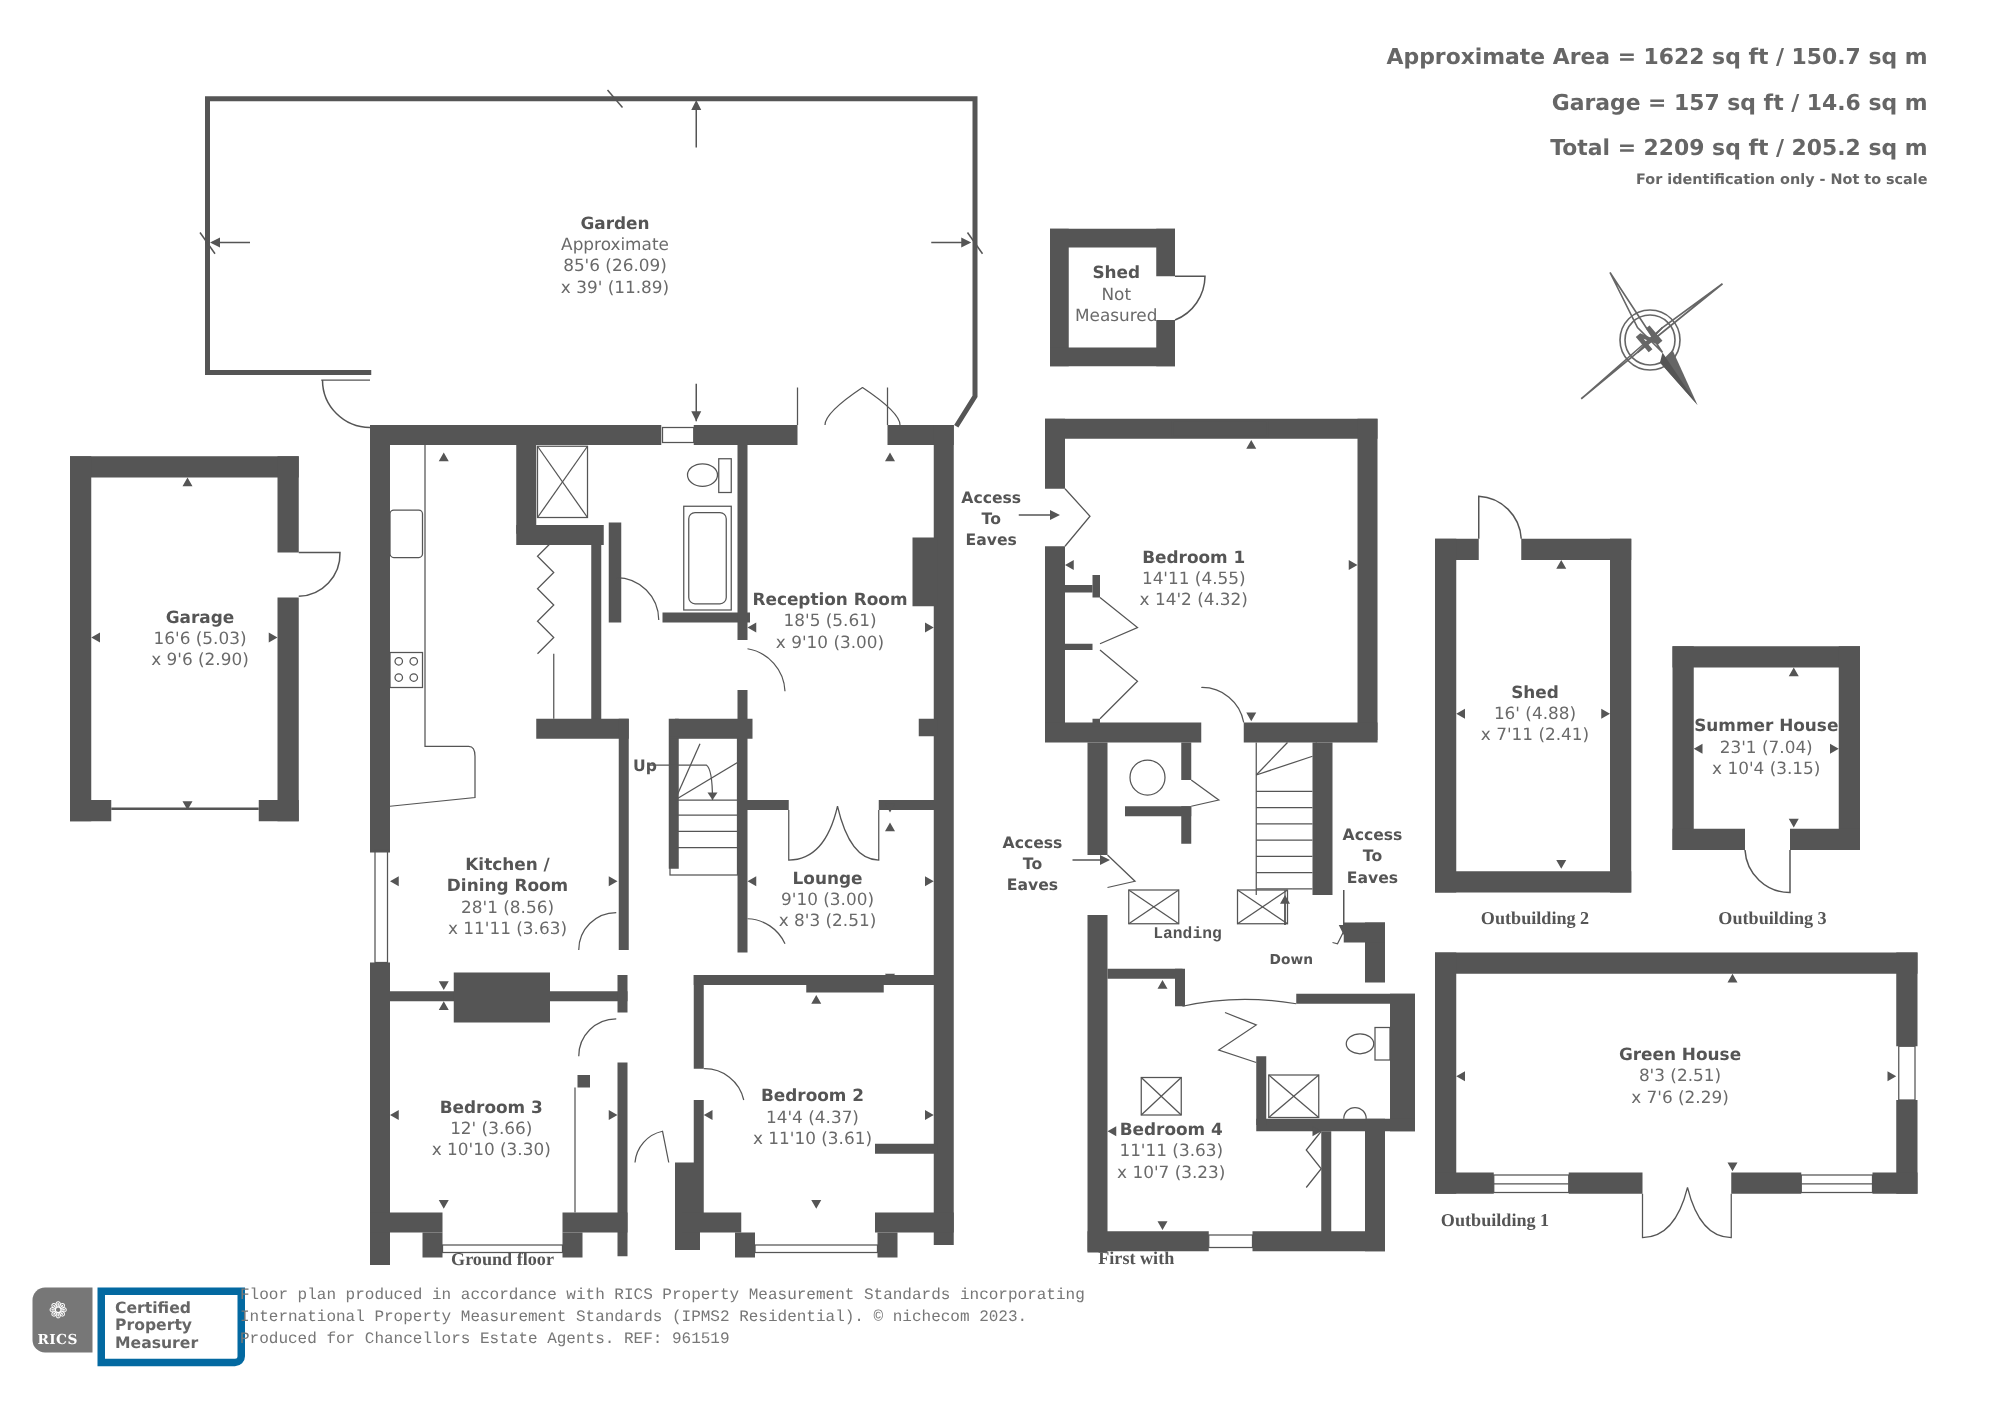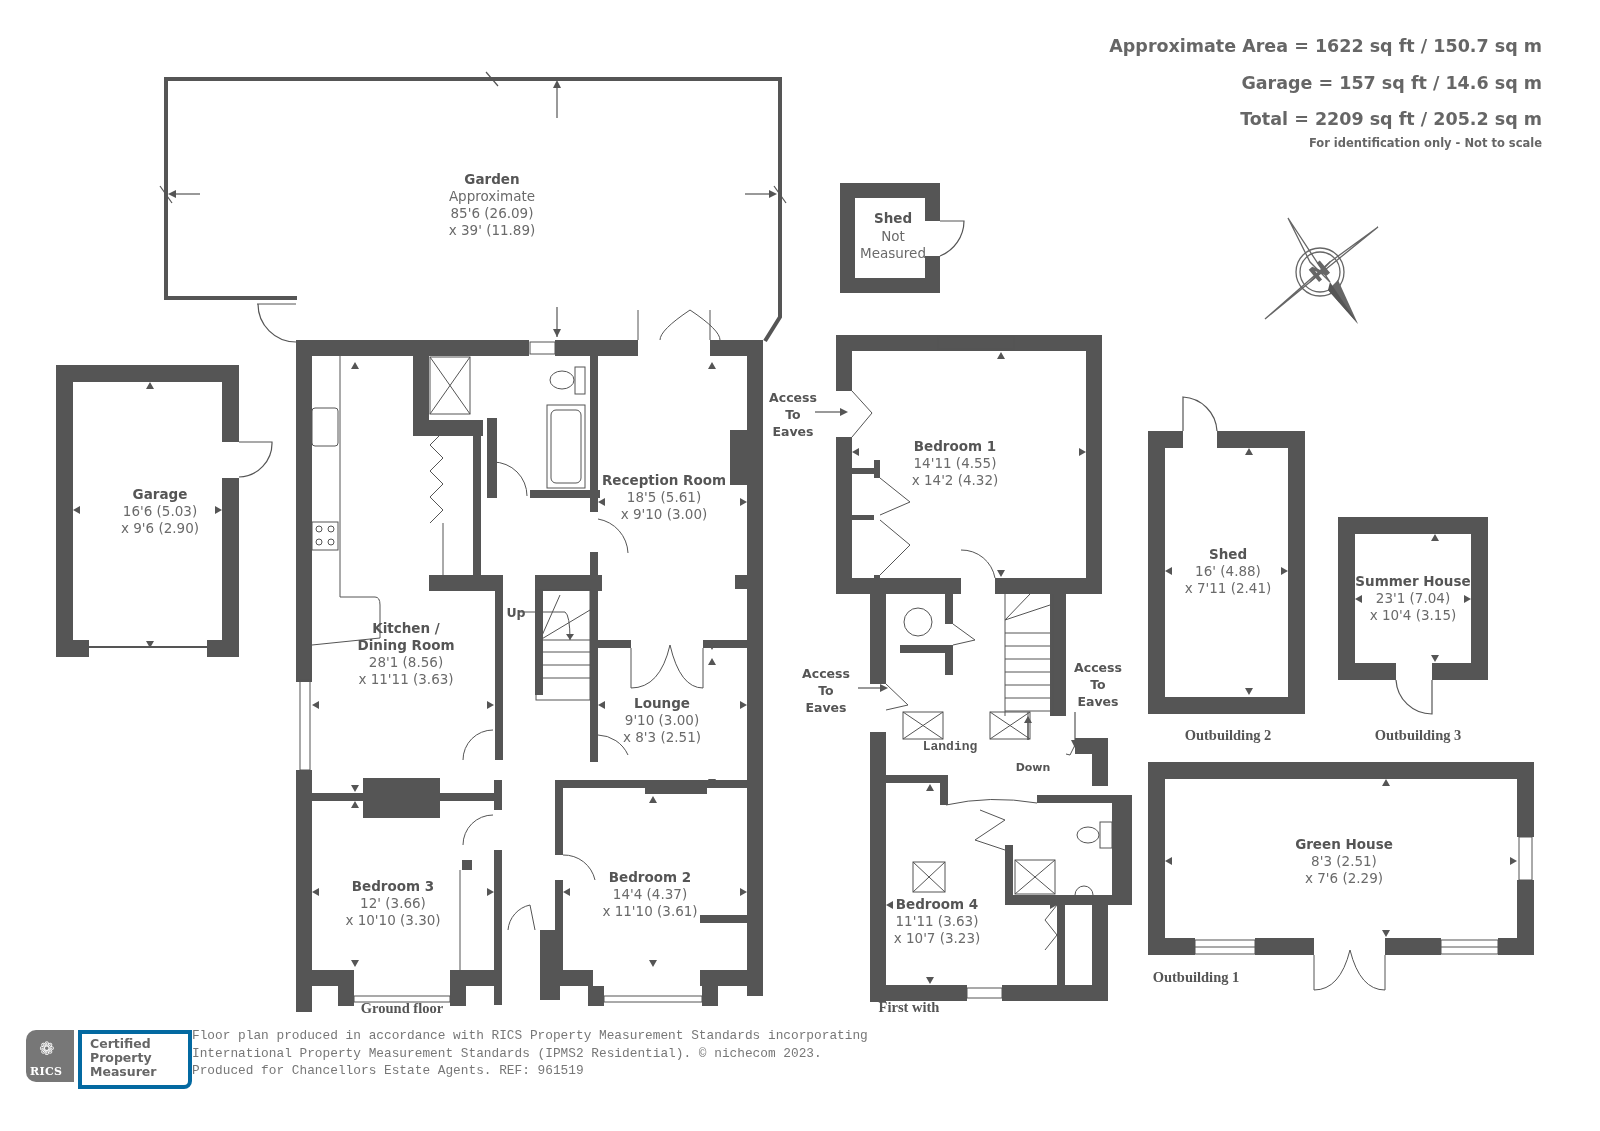--- a/index.html
+++ b/index.html
@@ -10,21 +10,21 @@
   .lbl .d { display:block; }
   .small { position:absolute; font-family:"DejaVu Sans", sans-serif; font-size:12.5px; line-height:17px; font-weight:bold; color:#555; text-align:center; transform:translateX(-50%); white-space:nowrap; }
   .floor { position:absolute; font-family:Liberation Serif, serif; font-weight:bold; font-size:14.5px; color:#555; transform:translateX(-50%); white-space:nowrap; }
   #areas { position:absolute; right:58px; top:22px; text-align:right; font-family:"DejaVu Sans", sans-serif; font-weight:bold; color:#666; }
   #areas .row { font-size:17.5px; line-height:24.5px;margin-top:12px; }
   #areas .note { font-size:11.5px; line-height:20px; margin-top:1px; }
   #footer { position:absolute; left:26px; top:1030px; height:52px; }
   #rics { position:absolute; left:0; top:0; width:48px; height:52px; background:#777; border-radius:10px 0 0 10px; color:#fff; }
   #rics .lion { position:absolute; left:13px; top:8px; font-size:18px; }
   #rics .rtxt { position:absolute; left:4px; bottom:4px; font-family:"DejaVu Serif", serif; font-weight:bold; font-size:11px; letter-spacing:0.3px; }
-  #cert { position:absolute; left:52px; top:0; width:98px; height:48px; border:4px solid #0369a1; border-radius:0 0 8px 0; padding:0 0 0 8px; font-family:"DejaVu Sans", sans-serif; font-weight:bold; color:#666; font-size:12.5px; line-height:14px; padding-top:3px; }
+  #cert { position:absolute; left:52px; top:0; width:98px; height:48px; border:6px solid #0369a1; border-radius:0 0 8px 0; padding:0 0 0 8px; font-family:"DejaVu Sans", sans-serif; font-weight:bold; color:#666; font-size:12.5px; line-height:14px; padding-top:3px; }
   #disclaimer { position:absolute; left:166px; top:-3px; font-family:Liberation Mono, monospace; font-size:12.8px; line-height:17.5px; color:#777; white-space:nowrap; }
 </style>
 </head>
 <body>
 
 <svg id="plan" viewBox="0 0 1600 1131" xmlns="http://www.w3.org/2000/svg">
   <defs>
     <marker id="ah" markerWidth="8" markerHeight="8" refX="6" refY="4" orient="auto">
       <path d="M0,0 L8,4 L0,8 z" fill="#555"></path>
     </marker>
@@ -324,21 +324,21 @@
   <span class="d">85'6 (26.09)</span>
   <span class="d">x 39' (11.89)</span>
 </div>
 
 <div class="lbl" style="left:145px; top:486px;margin-left:15px;">
   <span class="t">Garage</span>
   <span class="d">16'6 (5.03)</span>
   <span class="d">x 9'6 (2.90)</span>
 </div>
 
-<div class="lbl" style="left:406px; top:620px;">
+<div class="lbl" style="left:406px; top:684px;">
   <span class="t">Kitchen /</span>
   <span class="t">Dining Room</span>
   <span class="d">28'1 (8.56)</span>
   <span class="d">x 11'11 (3.63)</span>
 </div>
 
 <div class="lbl" style="left:664px; top:472px;">
   <span class="t">Reception Room</span>
   <span class="d">18'5 (5.61)</span>
   <span class="d">x 9'10 (3.00)</span>

